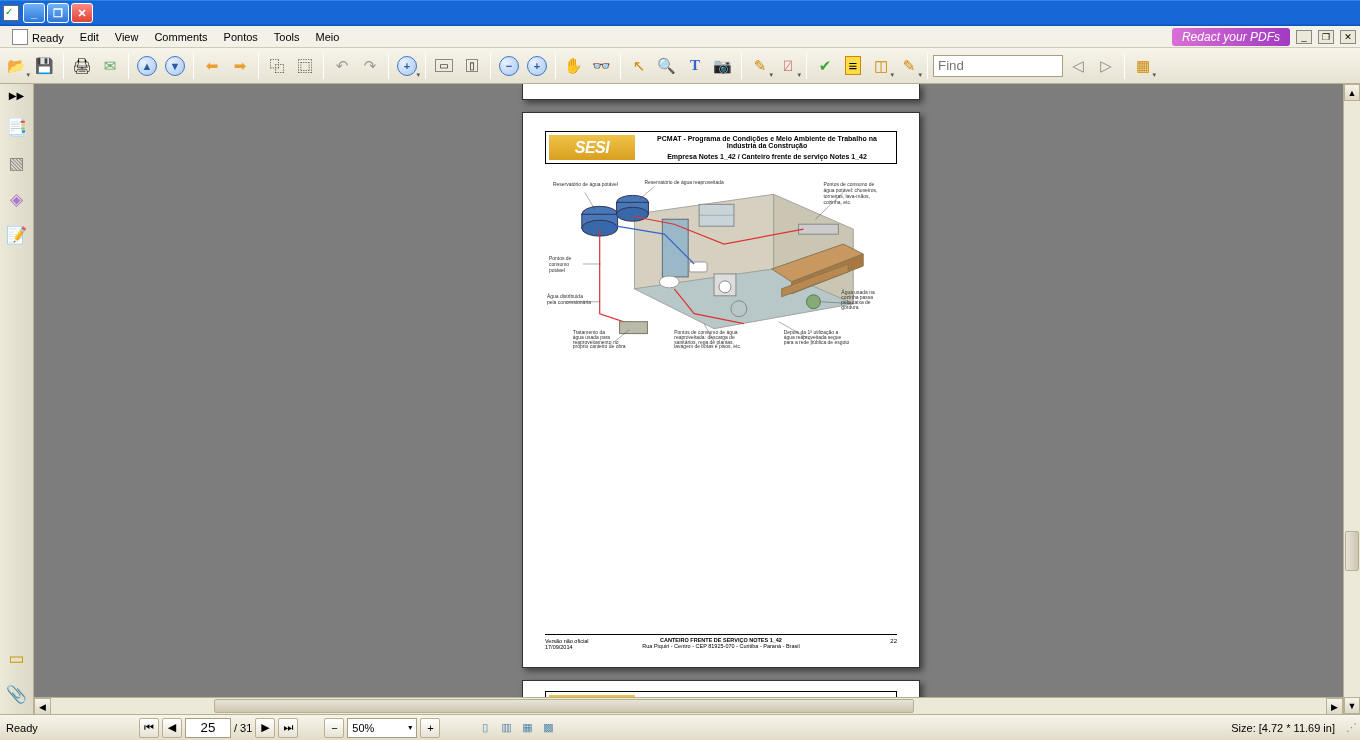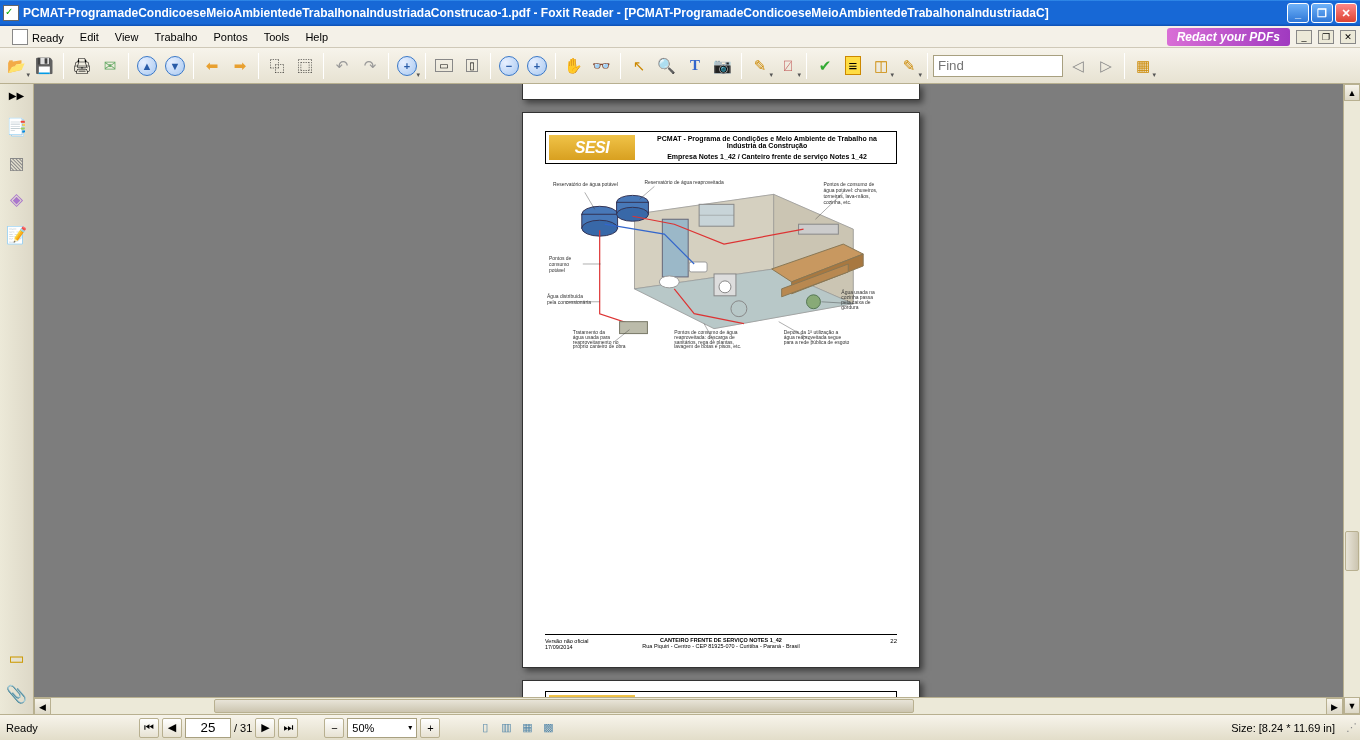--- a/index.html
+++ b/index.html
@@ -9,21 +9,21 @@
 .titlebar .app-icon::after{content:"✓"; color:#0a0; font-size:10px; position:absolute; left:1px; top:0;}
 .titlebar .title-text { flex: 1; font-weight: bold; font-size: 12px; white-space: nowrap; overflow: hidden; }
 .winbtns { display: flex; gap: 2px; }
 .winbtn { width: 22px; height: 20px; border: 1px solid #fff; border-radius: 3px; display: flex; align-items: center; justify-content: center; font-size: 11px; color: white; font-weight:bold; }
 .winbtn.min,.winbtn.max{ background: linear-gradient(to bottom,#6fb2f8,#2f78d8);}
 .winbtn.close{ background: linear-gradient(to bottom,#f88,#d43);}
 .menubar { height: 22px; background: #f4f1e8; display: flex; align-items: center; padding: 0 4px; border-bottom: 1px solid #cfc9b8; }
 .menubar .mi { padding: 2px 8px; cursor: pointer; }
 .menubar .mi:first-child::before { content: ""; display:inline-block; width:14px; height:14px; background:#fff; border:1px solid #888; margin-right:4px; vertical-align:-3px;}
 .menubar .right { margin-left: auto; display: flex; align-items: center; gap: 6px; }
-.redact { background: linear-gradient(to right,#d96fd6,#a03ac0); color: white; padding: 2px 10px; border-radius: 3px; font-weight:bold; font-style:italic; font-size:12px;}
+.redact { background: linear-gradient(to right,#d96fd6,#a03ac0); color: white; padding: 2px 10px; border-radius: 3px; font-weight:normal; font-style:italic; font-size:12px;}
 .mdibtn { width: 16px; height: 14px; border: 1px solid #888; background: #ece9d8; display:flex;align-items:center;justify-content:center;font-size:9px;}
 .toolbar { height: 36px; background: linear-gradient(to bottom,#f7f4eb,#e7e2d2); display: flex; align-items: center; padding: 2px 4px; border-bottom: 1px solid #b8b090; gap: 2px; }
 .tb-sep { width: 1px; height: 26px; background: #b8b090; margin: 0 3px; border-right:1px solid #fff;}
 .tb-btn { width: 26px; height: 26px; display: flex; align-items: center; justify-content: center; border: 1px solid transparent; border-radius: 3px; font-size: 15px; cursor: pointer; position:relative;}
 .tb-btn.drop::after{content:"▾"; font-size:7px; position:absolute; right:-1px; bottom:-1px; color:#555;}
 .circ{width:20px;height:20px;border-radius:50%;border:1px solid #3a78c8;background:radial-gradient(circle at 30% 30%,#e8f0ff,#a8c8f0);display:flex;align-items:center;justify-content:center;color:#2a5ca8;font-size:11px;font-weight:bold;}
 .find-box { width: 130px; height: 22px; border: 1px solid #a8a080; background: white; padding: 2px 4px; color:#0c4a6e; }
 .workspace { flex:1; display: flex; background: #ece9d8; overflow:hidden;}
 .sidebar { width: 34px; background: linear-gradient(to right,#ece9d8,#ddd8c7); display: flex; flex-direction: column; align-items: center; padding-top: 4px; gap: 12px; border-right:1px solid #b8b090;}
 .sidebar .collapse { font-size: 10px; padding: 2px;}
@@ -64,36 +64,35 @@
 .view-btn { width: 18px; height: 18px; display:flex;align-items:center;justify-content:center;}
 .statusbar .size { margin-left: auto; }
 .statusbar .grip{width:16px;text-align:right;color:#888;letter-spacing:-3px;}
 .lbl{font-size:5px;fill:#333;}
 </style>
 </head>
 <body>
 
 <div class="titlebar">
   <div class="app-icon"></div>
-  <div class="title-text">PCMAT-ProgramadeCondicoeseMeioAmbientedeTrabalhonaIndustriadaConstrucao-1.pdf - Foxit Reader - [PCMAT-ProgramadeCondicoeseMeioAmbientedeTrabalhonaIndustriadaC]</div>
   <div class="winbtns">
     <div class="winbtn min">_</div>
     <div class="winbtn max">❐</div>
     <div class="winbtn close">✕</div>
   </div>
 </div>
 
 <div class="menubar">
   <div class="mi">Ready</div>
   <div class="mi">Edit</div>
   <div class="mi">View</div>
-  <div class="mi">Trabalho</div>
+  <div class="mi">Comments</div>
   <div class="mi">Pontos</div>
   <div class="mi">Tools</div>
-  <div class="mi">Help</div>
+  <div class="mi">Meio</div>
   <div class="right">
     <div class="redact">Redact your PDFs</div>
     <div class="mdibtn">_</div>
     <div class="mdibtn">❐</div>
     <div class="mdibtn">✕</div>
   </div>
 </div>
 
 <div class="toolbar">
   <div class="tb-btn drop">
@@ -351,15 +350,15 @@
   <div class="st-btn">−</div>
   <div class="st-combo">
       <span>50%</span>
     </div>
   <div class="st-btn">+</div>
   <div style="width:30px"></div>
   <div class="view-btn" style="color:#58a">▯</div>
   <div class="view-btn" style="color:#58a">▥</div>
   <div class="view-btn" style="color:#58a">▦</div>
   <div class="view-btn" style="color:#58a">▩</div>
-  <div class="size">Size: [8.24 * 11.69 in]</div>
+  <div class="size">Size: [4.72 * 11.69 in]</div>
   <div class="grip">⋰</div>
 </div>
 
 </body></html>

